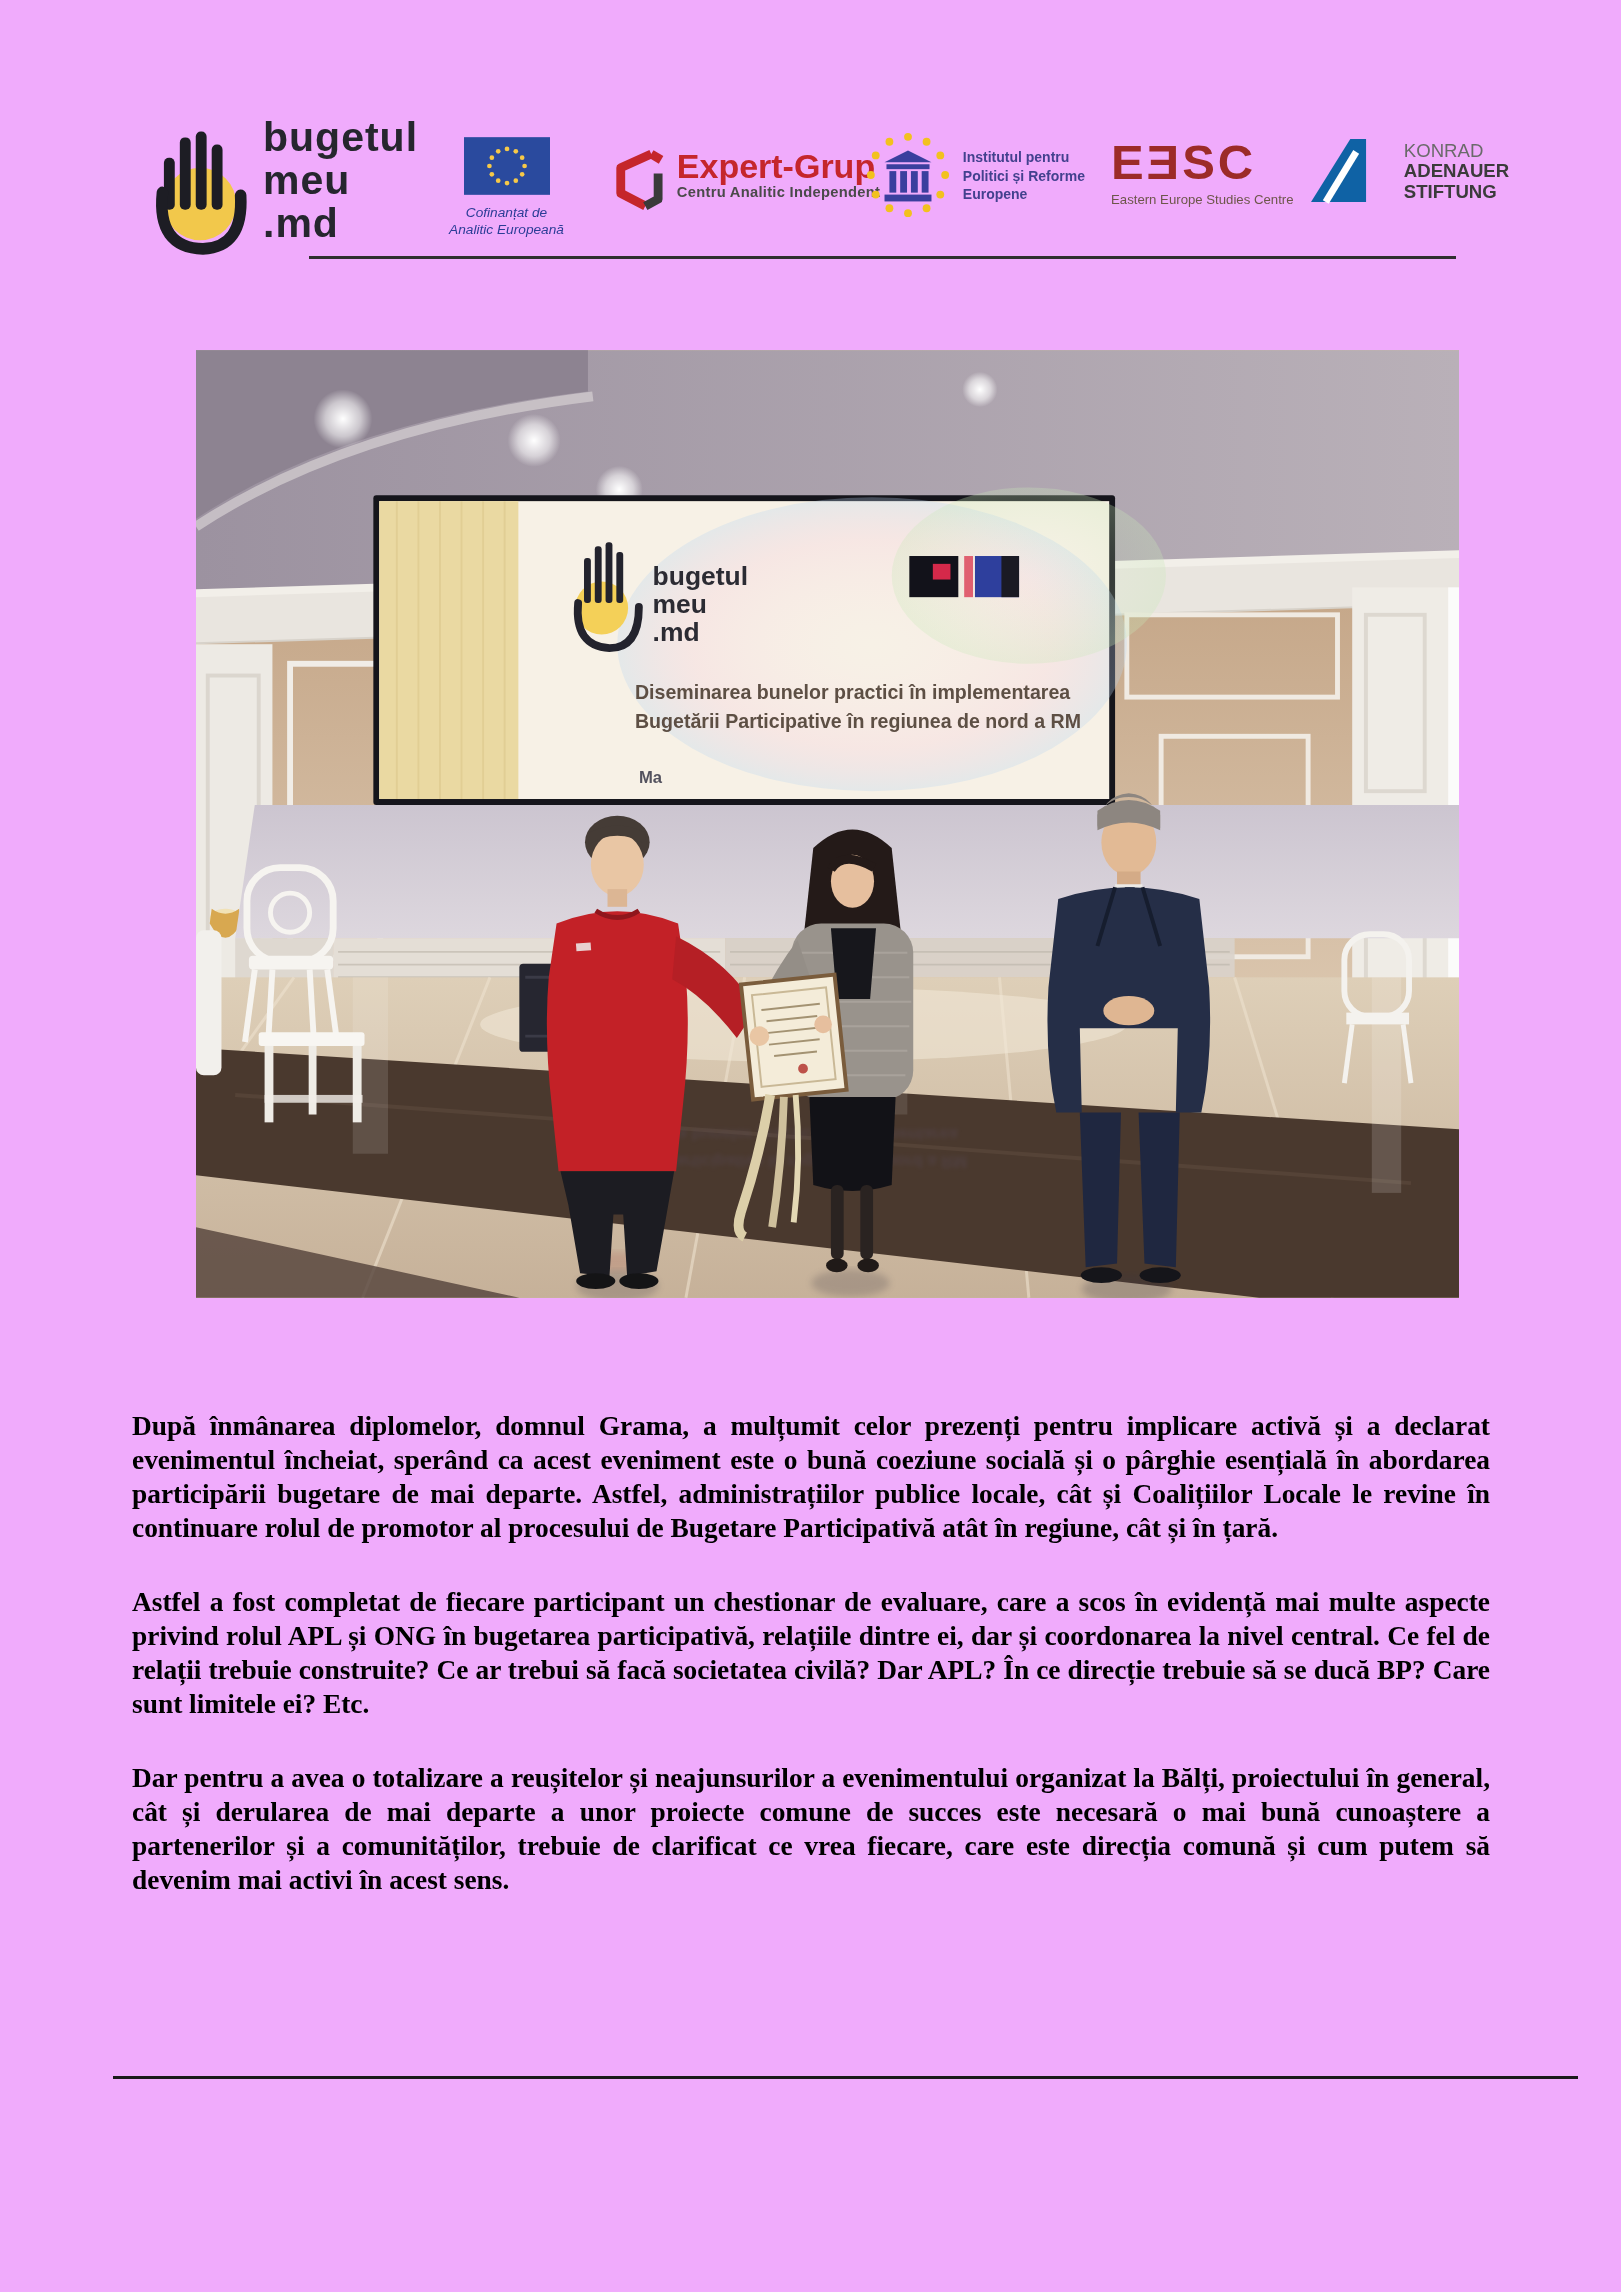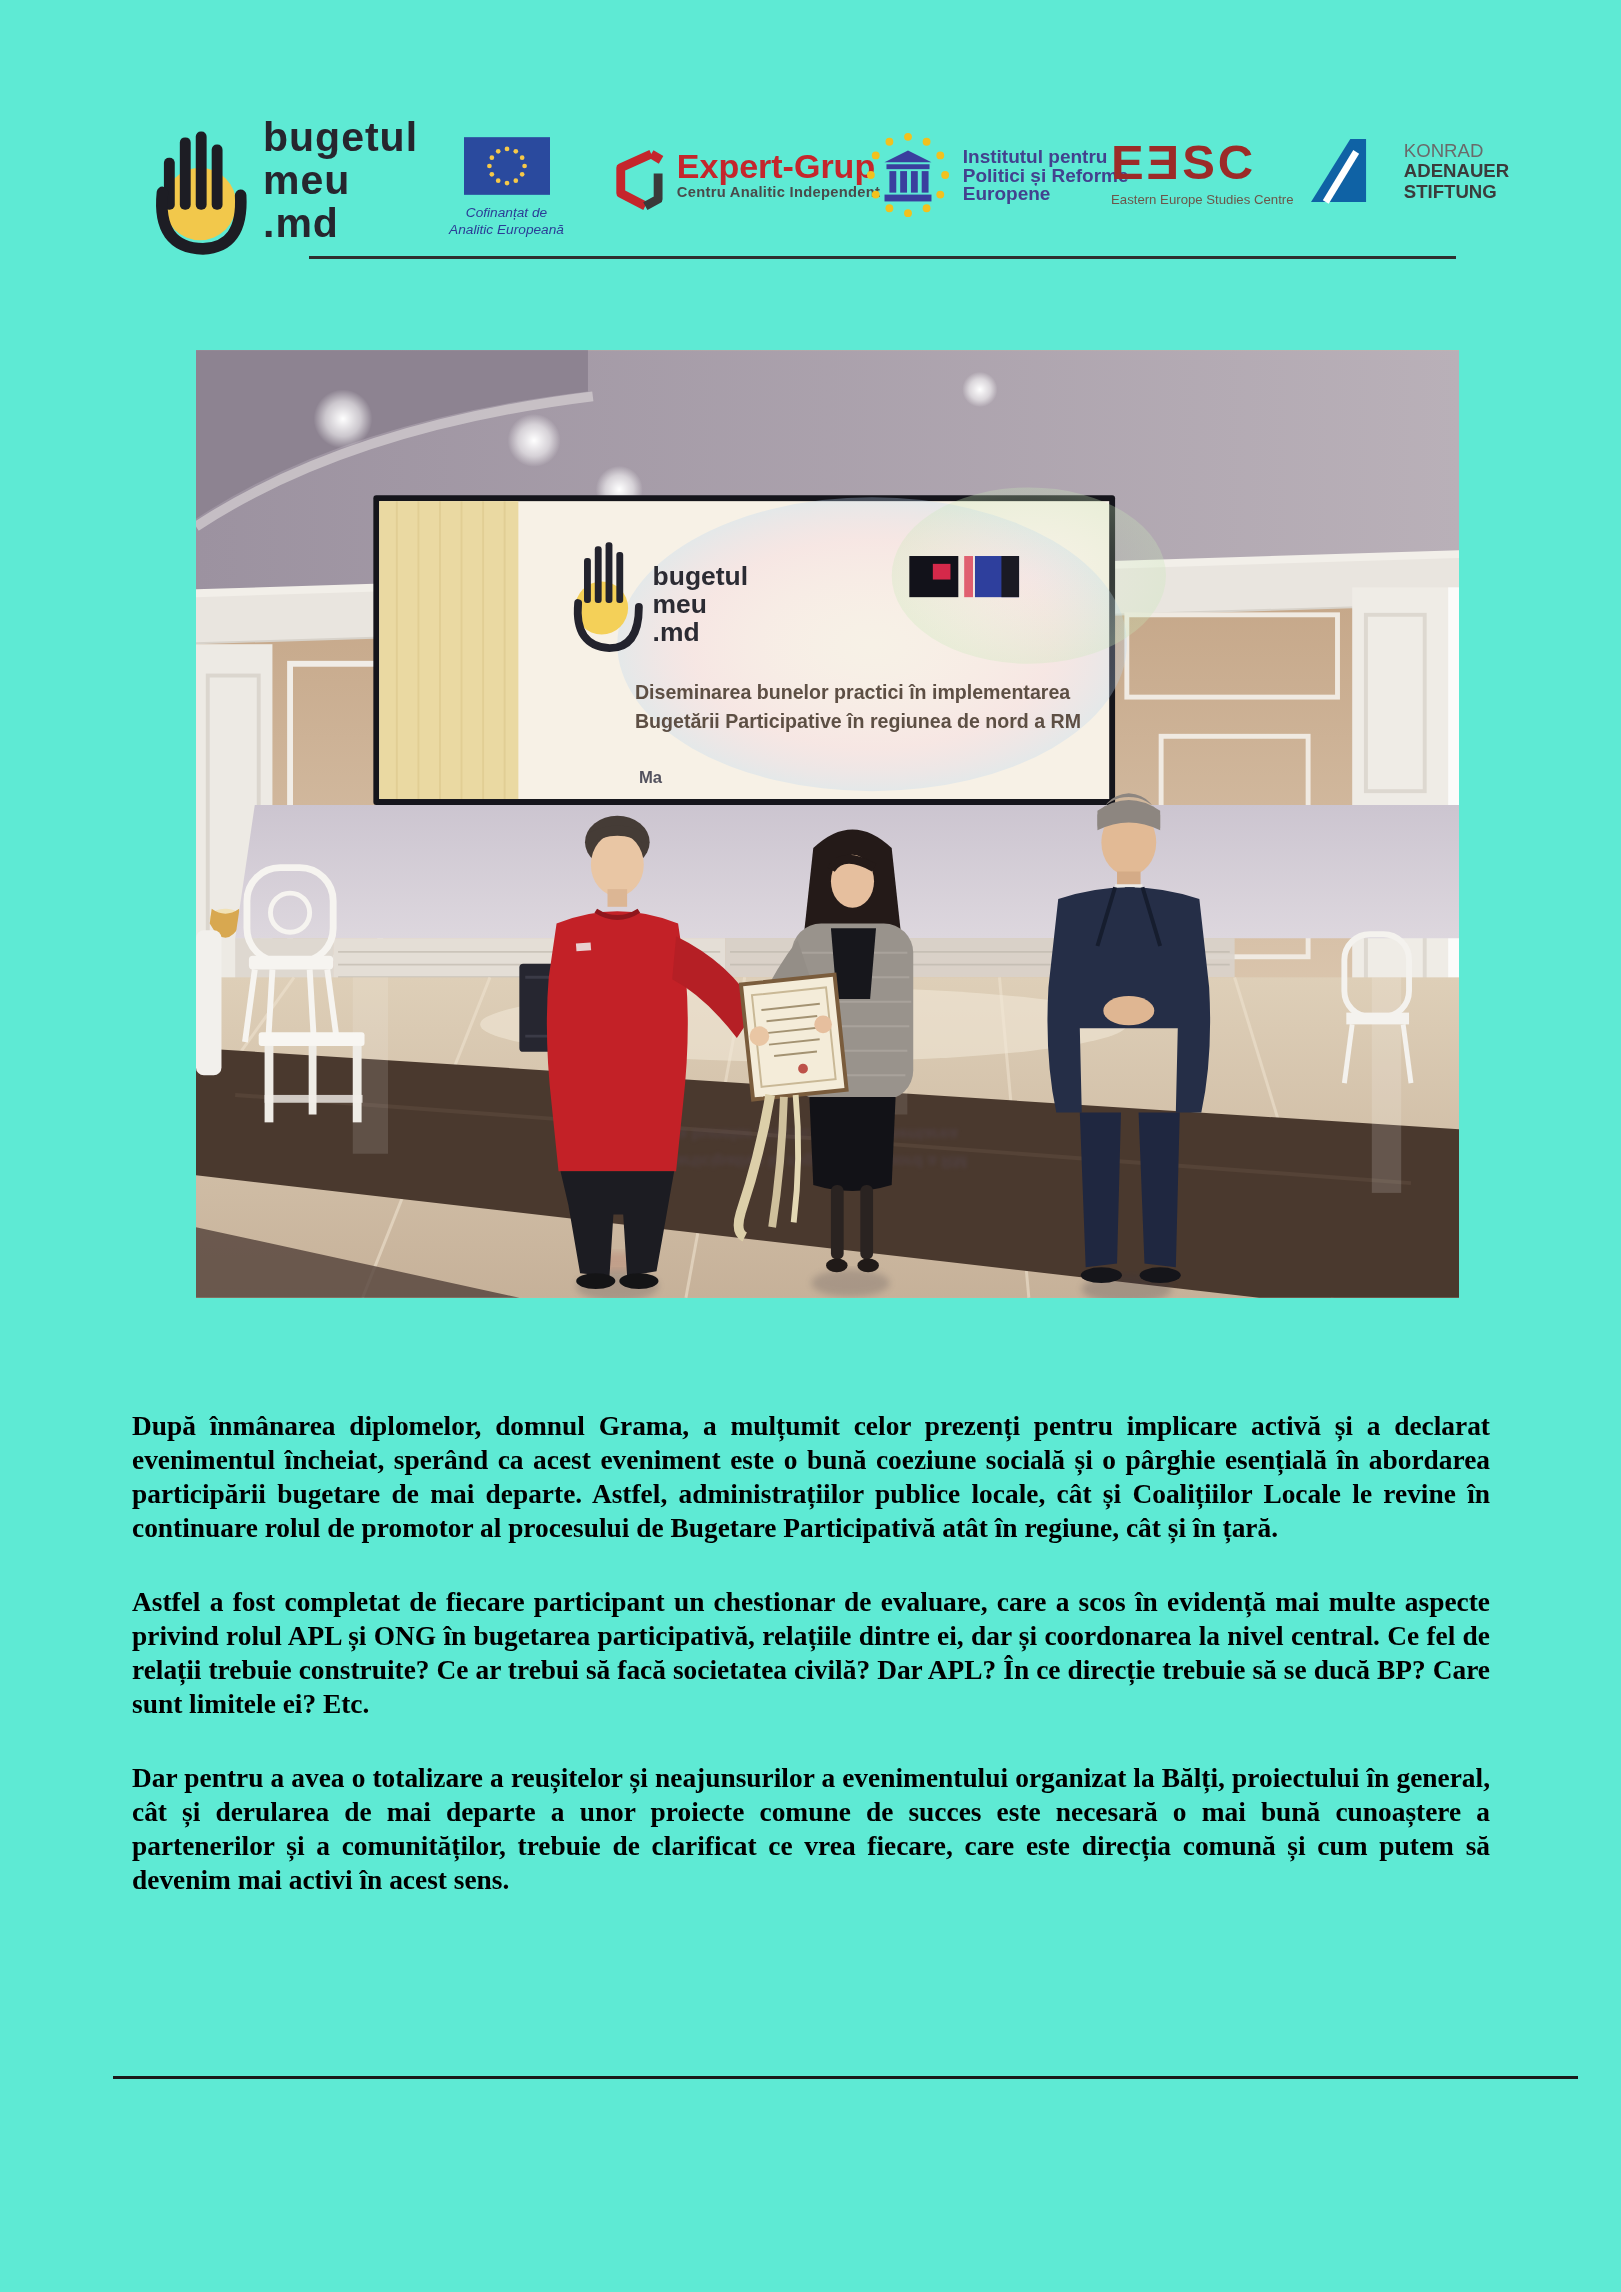--- a/index.html
+++ b/index.html
@@ -1,31 +1,31 @@
 <!DOCTYPE html>
 <html><head>
 <meta charset="utf-8">
 <style>
   html,body{margin:0;padding:0;background:#888;}
   .page{
-    position:relative;width:1621px;height:2293px;background:#5eead4;
+    position:relative;width:1621px;height:2293px;background:#f0abfc;
     font-family:"Liberation Sans",sans-serif;overflow:hidden;margin:0 auto;
   }
   
   .hdr-logo{position:absolute;}
   .bug-text{position:absolute;left:263px;top:116px;line-height:43px;
     font-weight:bold;font-size:41px;color:#26262e;letter-spacing:1px;}
   .eu-flag-wrap{left:428px;top:137px;width:157px;text-align:center;font-style:italic;}
   .eu-caption{margin-top:5.9px;font-size:13.7px;line-height:16.7px;color:#2b3d96;}
   .eg-wrap{left:606px;top:149px;display:flex;align-items:flex-start;}
   .eg-text{margin-left:11.8px;}
   .eg-name{font-weight:bold;font-size:34px;color:#c5262c;line-height:35px;}
   .eg-tag{font-size:14.7px;color:#4a4a4a;font-weight:bold;letter-spacing:0.3px;}
   .ipre-wrap{left:863px;top:129px;display:flex;align-items:center;}
-  .ipre-text{margin-left:9.8px;font-size:19px;line-height:18.6px;color:#43418e;font-weight:bold;}
+  .ipre-text{margin-left:9.8px;font-size:14px;line-height:18.6px;color:#43418e;font-weight:bold;}
   .eesc-wrap{left:1111px;top:139px;width:206px;text-align:left;}
   .eesc-name{font-weight:bold;font-size:49px;line-height:47px;color:#9c2b28;letter-spacing:2.9px;}
   .eesc-tag{margin-top:5.9px;font-size:13.2px;color:#6d564a;}
   .kas-wrap{left:1311px;top:139px;display:flex;align-items:center;gap:26px;}
   .kas-text{margin-left:9.8px;font-size:18.6px;line-height:20.6px;color:#3b3b3b;}
   .kas-l1{color:#6a6a6a;font-weight:normal;}
   .kas-l2,.kas-l3{font-weight:bold;}
   .hdr-rule{position:absolute;left:309px;top:256px;width:1147px;height:2.9px;background:#2f2f2f;}
   
   .photo{position:absolute;left:196px;top:350px;width:1263px;height:948px;background:#cbb9a2;}

